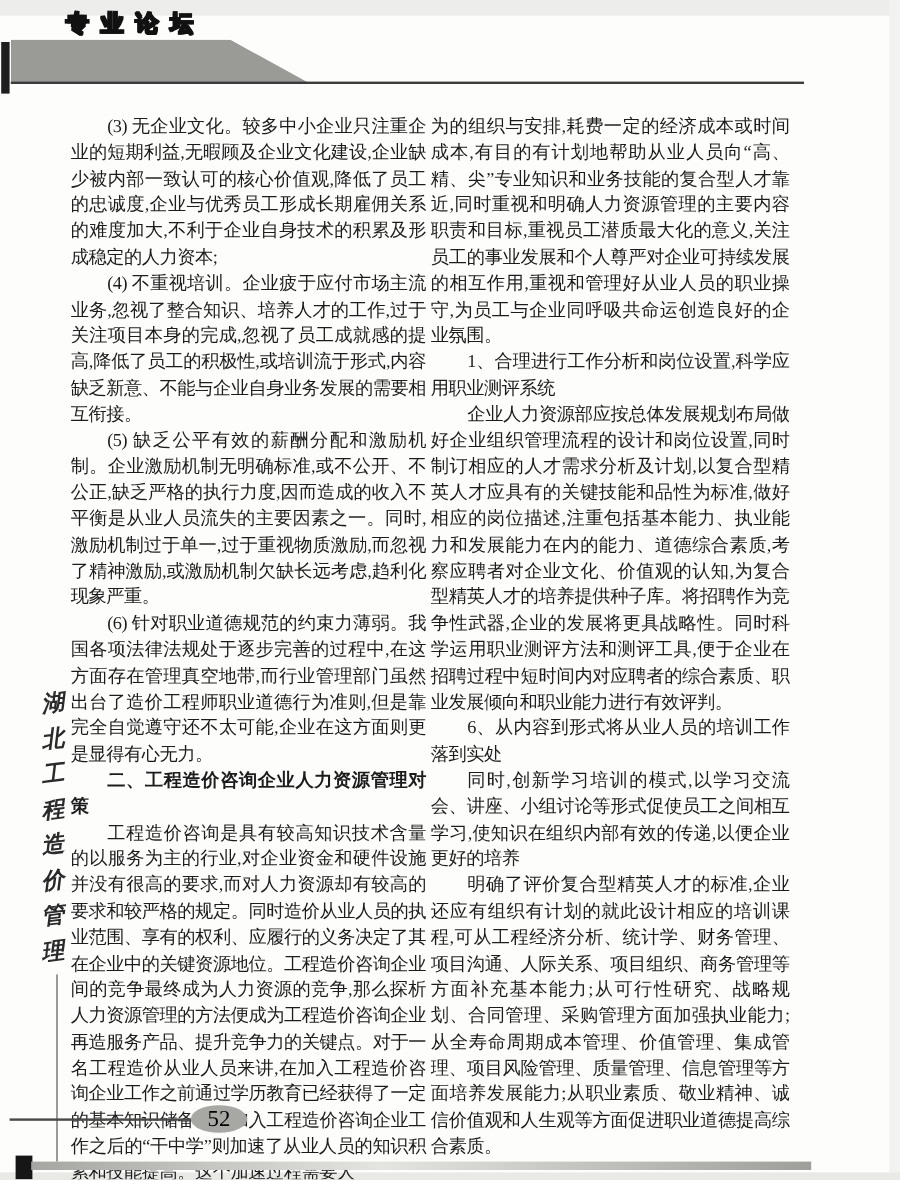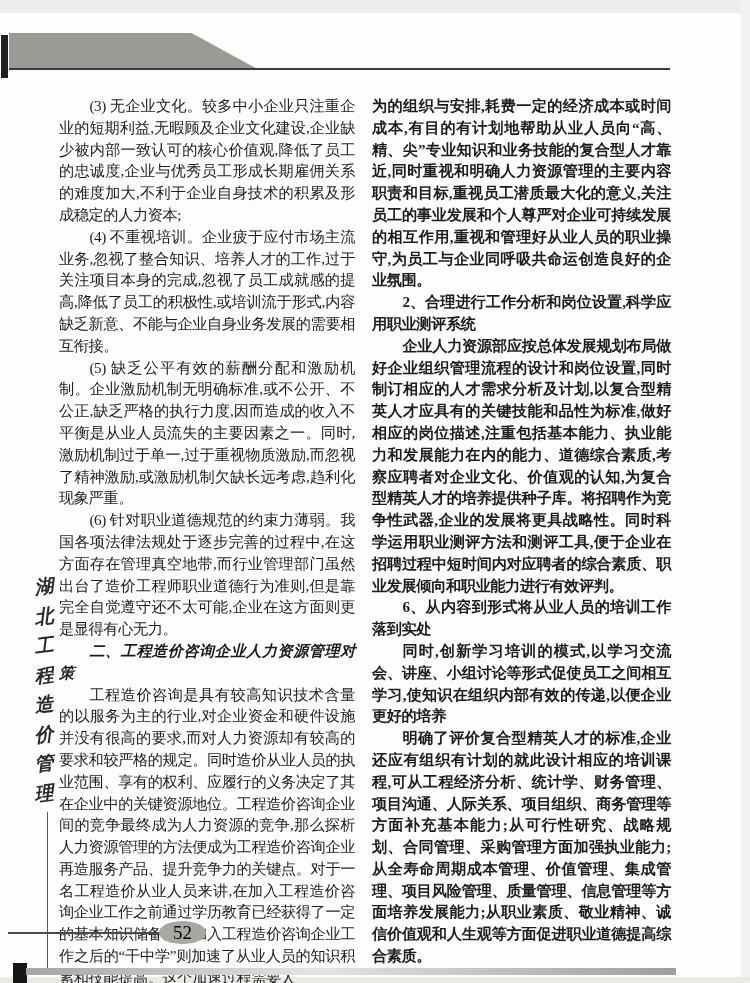--- a/index.html
+++ b/index.html
@@ -29,24 +29,24 @@
   }
   .header-rule{position:absolute;left:9px;top:68px;width:661px;height:2px;background:#3c3c3c;}
 
   
   .col{
     position:absolute;top:95px;
     font-size:15.2px;line-height:21.8px;letter-spacing:-0.4px;
     text-align:justify;word-break:break-all;
   }
   .col-left{left:59px;width:296px;}
-  .col-right{left:372px;width:299px;font-weight:bold;}
+  .col-right{left:359px;width:299px;}
   .col p{margin:0;text-indent:2em;}
   .col p.noindent{text-indent:0;}
-  .col .sec-heading{margin:0;text-indent:2em;font-weight:bold;font-style:italic;}
+  .col .sec-heading{margin:0;text-indent:2em;font-weight:bold;}
 
   
   .side-title{position:absolute;left:30px;top:572px;width:28px;text-align:center;}
   .side-char{
     display:block;height:29.5px;line-height:29.5px;
     font-size:19px;font-weight:bold;font-style:italic;color:#2a2a2a;
     transform:rotate(-7deg);
   }
   .side-rule{position:absolute;left:47px;top:812px;width:1px;height:156px;background:#5a5a5a;}
 
@@ -68,34 +68,35 @@
 <body>
 
 <div class="page">
 
   <div class="edge-top"></div>
   <div class="edge-right"></div>
   <div class="edge-bottom"></div>
 
   <div class="left-tab"></div>
   <div class="banner"></div>
+  <div class="banner-title">专业论坛</div>
   <div class="header-rule"></div>
 
   <section class="col col-left">
     <p>(3) 无企业文化。较多中小企业只注重企业的短期利益,无暇顾及企业文化建设,企业缺少被内部一致认可的核心价值观,降低了员工的忠诚度,企业与优秀员工形成长期雇佣关系的难度加大,不利于企业自身技术的积累及形成稳定的人力资本;</p>
     <p>(4) 不重视培训。企业疲于应付市场主流业务,忽视了整合知识、培养人才的工作,过于关注项目本身的完成,忽视了员工成就感的提高,降低了员工的积极性,或培训流于形式,内容缺乏新意、不能与企业自身业务发展的需要相互衔接。</p>
     <p>(5) 缺乏公平有效的薪酬分配和激励机制。企业激励机制无明确标准,或不公开、不公正,缺乏严格的执行力度,因而造成的收入不平衡是从业人员流失的主要因素之一。同时,激励机制过于单一,过于重视物质激励,而忽视了精神激励,或激励机制欠缺长远考虑,趋利化现象严重。</p>
     <p>(6) 针对职业道德规范的约束力薄弱。我国各项法律法规处于逐步完善的过程中,在这方面存在管理真空地带,而行业管理部门虽然出台了造价工程师职业道德行为准则,但是靠完全自觉遵守还不太可能,企业在这方面则更是显得有心无力。</p>
     <p class="sec-heading">二、工程造价咨询企业人力资源管理对策</p>
     <p>工程造价咨询是具有较高知识技术含量的以服务为主的行业,对企业资金和硬件设施并没有很高的要求,而对人力资源却有较高的要求和较严格的规定。同时造价从业人员的执业范围、享有的权利、应履行的义务决定了其在企业中的关键资源地位。工程造价咨询企业间的竞争最终成为人力资源的竞争,那么探析人力资源管理的方法便成为工程造价咨询企业再造服务产品、提升竞争力的关键点。对于一名工程造价从业人员来讲,在加入工程造价咨询企业工作之前通过学历教育已经获得了一定的基本知识储备。在加入工程造价咨询企业工作之后的“干中学”则加速了从业人员的知识积累和技能提高。这个加速过程需要人</p>
   </section>
 
   <section class="col col-right">
     <p class="noindent">为的组织与安排,耗费一定的经济成本或时间成本,有目的有计划地帮助从业人员向“高、精、尖”专业知识和业务技能的复合型人才靠近,同时重视和明确人力资源管理的主要内容职责和目标,重视员工潜质最大化的意义,关注员工的事业发展和个人尊严对企业可持续发展的相互作用,重视和管理好从业人员的职业操守,为员工与企业同呼吸共命运创造良好的企业氛围。</p>
-    <p>2、合理进行工作分析和岗位设置,科学应用职业测评系统</p>
+    <p>1、合理进行工作分析和岗位设置,科学应用职业测评系统</p>
     <p>企业人力资源部应按总体发展规划布局做好企业组织管理流程的设计和岗位设置,同时制订相应的人才需求分析及计划,以复合型精英人才应具有的关键技能和品性为标准,做好相应的岗位描述,注重包括基本能力、执业能力和发展能力在内的能力、道德综合素质,考察应聘者对企业文化、价值观的认知,为复合型精英人才的培养提供种子库。将招聘作为竞争性武器,企业的发展将更具战略性。同时科学运用职业测评方法和测评工具,便于企业在招聘过程中短时间内对应聘者的综合素质、职业发展倾向和职业能力进行有效评判。</p>
     <p>6、从内容到形式将从业人员的培训工作落到实处</p>
     <p>同时,创新学习培训的模式,以学习交流会、讲座、小组讨论等形式促使员工之间相互学习,使知识在组织内部有效的传递,以便企业更好的培养</p>
     <p>明确了评价复合型精英人才的标准,企业还应有组织有计划的就此设计相应的培训课程,可从工程经济分析、统计学、财务管理、项目沟通、人际关系、项目组织、商务管理等方面补充基本能力;从可行性研究、战略规划、合同管理、采购管理方面加强执业能力;从全寿命周期成本管理、价值管理、集成管理、项目风险管理、质量管理、信息管理等方面培养发展能力;从职业素质、敬业精神、诚信价值观和人生观等方面促进职业道德提高综合素质。</p>
   </section>
 
   <aside class="side-title">
     <span class="side-char">湖</span>
     <span class="side-char">北</span>
     <span class="side-char">工</span>

